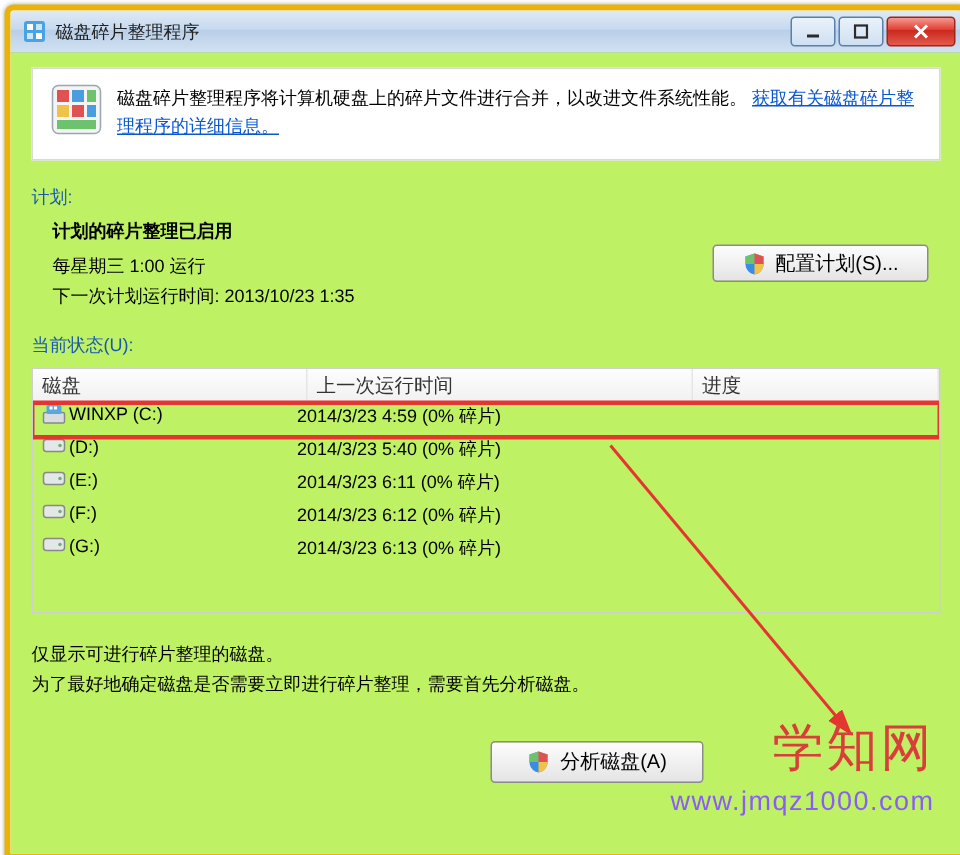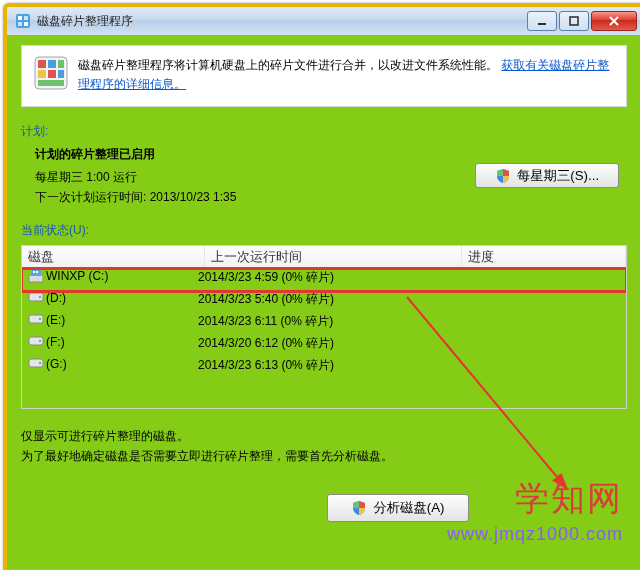--- a/index.html
+++ b/index.html
@@ -4,21 +4,21 @@
 <style>
 html,body{margin:0;padding:0;font-family:"Microsoft YaHei","Segoe UI",Tahoma,sans-serif;font-size:12px;color:#000;background:#fff;width:640px;height:570px;overflow:hidden}
 .win{position:relative;width:634px;height:562px;margin:3px;border:4px solid #eab308;border-radius:6px 6px 0 0;box-shadow:0 0 3px rgba(0,0,0,.3);background:#fff;overflow:hidden}
 .titlebar{height:28px;background:linear-gradient(#dfeaf6,#c7d9ef 45%,#b8cfe9 46%,#d2e1f1);display:flex;align-items:center;padding:0 4px 0 8px;border-bottom:1px solid #7b9ec7}
 .titlebar .icon{width:16px;height:16px;margin-right:6px}
 .titlebar .title{flex:0 0 auto;color:#1f1f1f;font-size:12px}
 .titlebar .spacer{flex:1}
 .winbtn{width:28px;height:18px;margin-left:2px;border:1px solid #5b7fa6;border-radius:3px;display:flex;align-items:center;justify-content:center;background:linear-gradient(#e9f2fb,#cfe0f2)}
 .winbtn.close{width:44px;background:linear-gradient(#f39a8f,#e23b2e 45%,#c92a1d 46%,#e4594c);border-color:#9d261c}
 .winbtn svg{display:block}
-.client{position:absolute;top:28px;left:0;right:0;bottom:0;background:#84cc16;padding:10px 14px 0 14px}
+.client{position:absolute;top:28px;left:0;right:0;bottom:0;background:#bef264;padding:10px 14px 0 14px}
 .infobox{border:1px solid #d9d9d9;padding:10px 12px 12px 12px;display:flex;gap:10px;background:#fff}
 .infobox .big-icon{width:34px;height:34px;flex:0 0 auto}
 .infobox .txt{line-height:1.6}
 .infobox a{color:#0b57d0;text-decoration:underline;cursor:pointer}
 .sect-label{margin:16px 0 6px 0;color:#1857b5}
 .sched-block{padding-left:14px}
 .sched-title{font-weight:bold;margin-bottom:6px}
 .sched-line{margin:3px 0}
 .cfg-btn{position:absolute;right:22px;top:128px;width:144px;height:25px;border:1px solid #8b8b8b;border-radius:3px;background:linear-gradient(#fdfdfd,#e4e4e4);display:flex;align-items:center;justify-content:center;gap:6px;cursor:pointer}
 .disks-wrap{border:1px solid #cfcfcf;margin-top:4px;height:162px;overflow:hidden}
@@ -101,21 +101,21 @@
       <div class="sched-line">下一次计划运行时间: 2013/10/23 1:35</div>
     </div>
 
     <button class="cfg-btn">
       <svg class="shield" viewBox="0 0 16 16">
           <path d="M8 1 L14 3 V8 C14 12 11 14.5 8 15 C5 14.5 2 12 2 8 V3 Z" fill="#3a8de0"></path>
           <path d="M8 1 L14 3 V8 C14 12 11 14.5 8 15 V1 Z" fill="#f1c24a"></path>
           <path d="M8 8 L2 8 V3 L8 1 Z" fill="#6dc36d"></path>
           <path d="M8 8 L14 8 V3 L8 1 Z" fill="#e05252"></path>
         </svg>
-      <span>每星期三(S)...</span>
+      <span>配置计划(S)...</span>
     </button>
 
     <div class="sect-label">当前状态(U):</div>
 
     <div class="disks-wrap">
       <div class="disks-head">
         <div class="col-disk">磁盘</div>
         <div class="col-last">上一次运行时间</div>
         <div class="col-prog">进度</div>
       </div>
@@ -153,21 +153,21 @@
             <span class="dlast">2014/3/23 6:11 (0% 碎片)</span>
           </div>
           <div class="row">
             <span class="dicon">
               <svg width="16" height="12" viewBox="0 0 16 12">
                 <rect x="1" y="2" width="14" height="8" rx="2" fill="#e4e7ea" stroke="#888"></rect>
                 <ellipse cx="12" cy="6" rx="1.2" ry="1.2" fill="#6fb36f"></ellipse>
               </svg>
             </span>
             <span class="dname">(F:)</span>
-            <span class="dlast">2014/3/20 6:12 (0% 碎片)</span>
+            <span class="dlast">2014/3/23 6:12 (0% 碎片)</span>
           </div>
           <div class="row">
             <span class="dicon">
               <svg width="16" height="12" viewBox="0 0 16 12">
                 <rect x="1" y="2" width="14" height="8" rx="2" fill="#e4e7ea" stroke="#888"></rect>
                 <ellipse cx="12" cy="6" rx="1.2" ry="1.2" fill="#6fb36f"></ellipse>
               </svg>
             </span>
             <span class="dname">(G:)</span>
             <span class="dlast">2014/3/23 6:13 (0% 碎片)</span>

